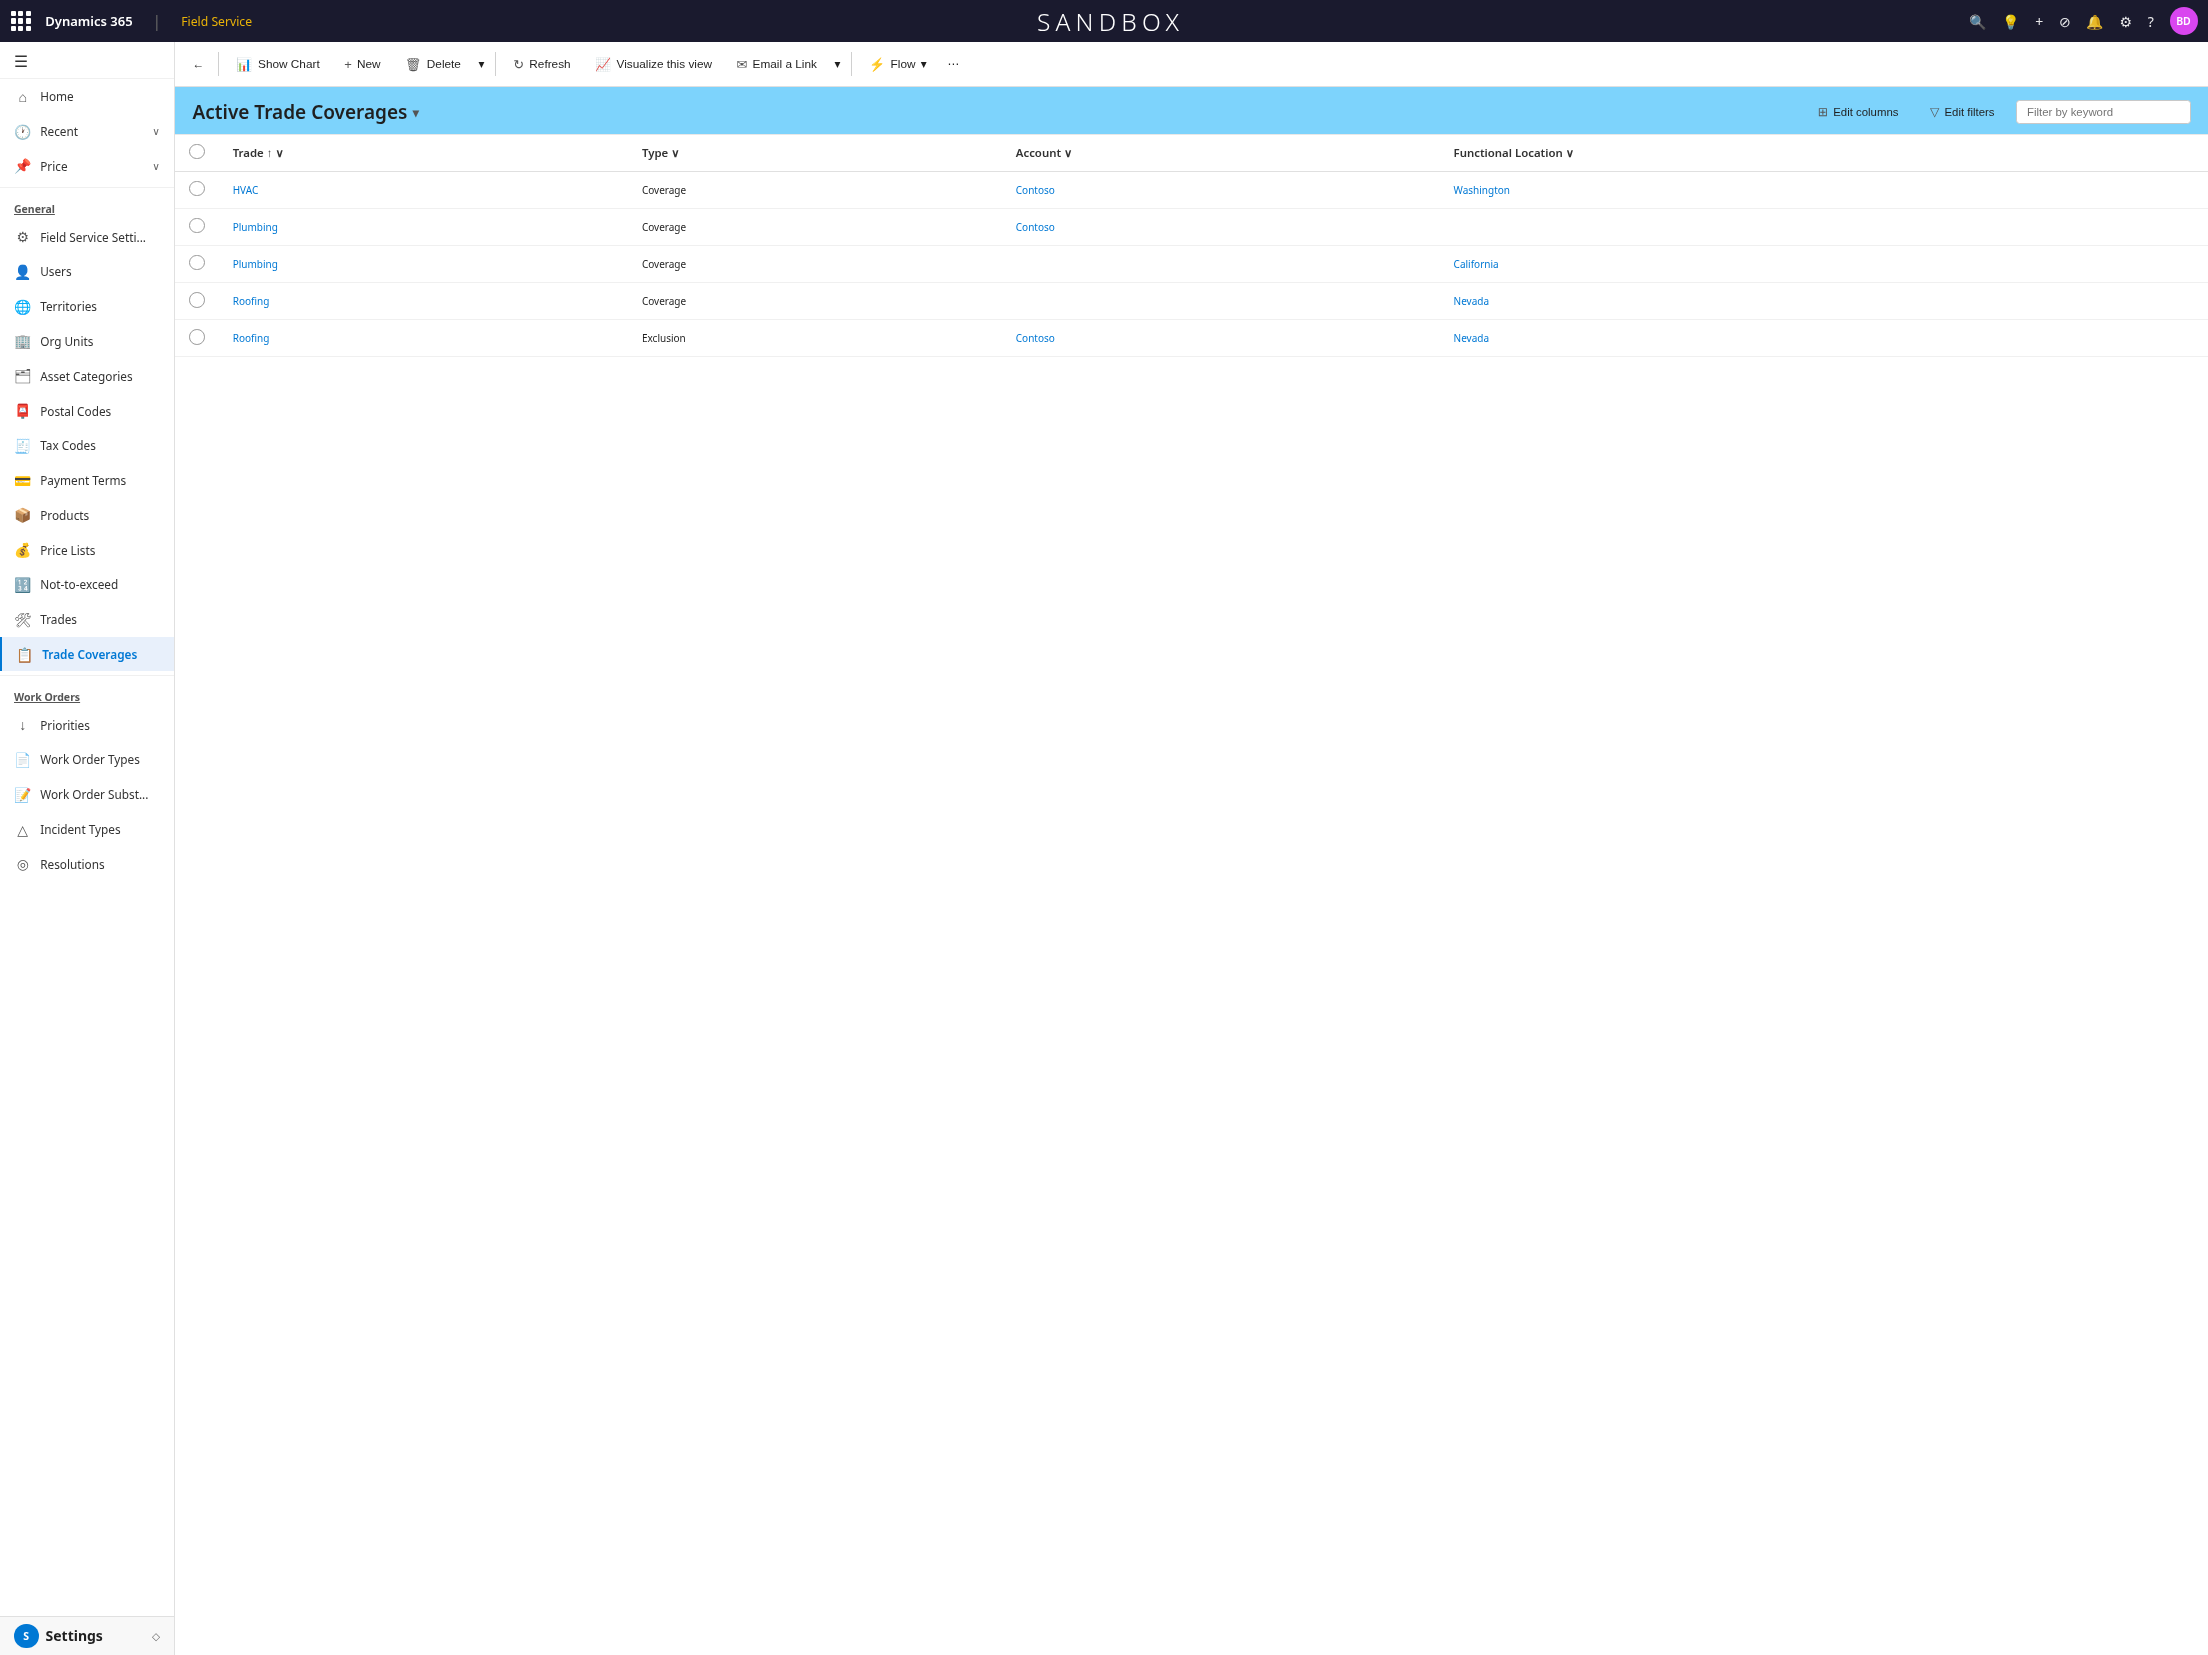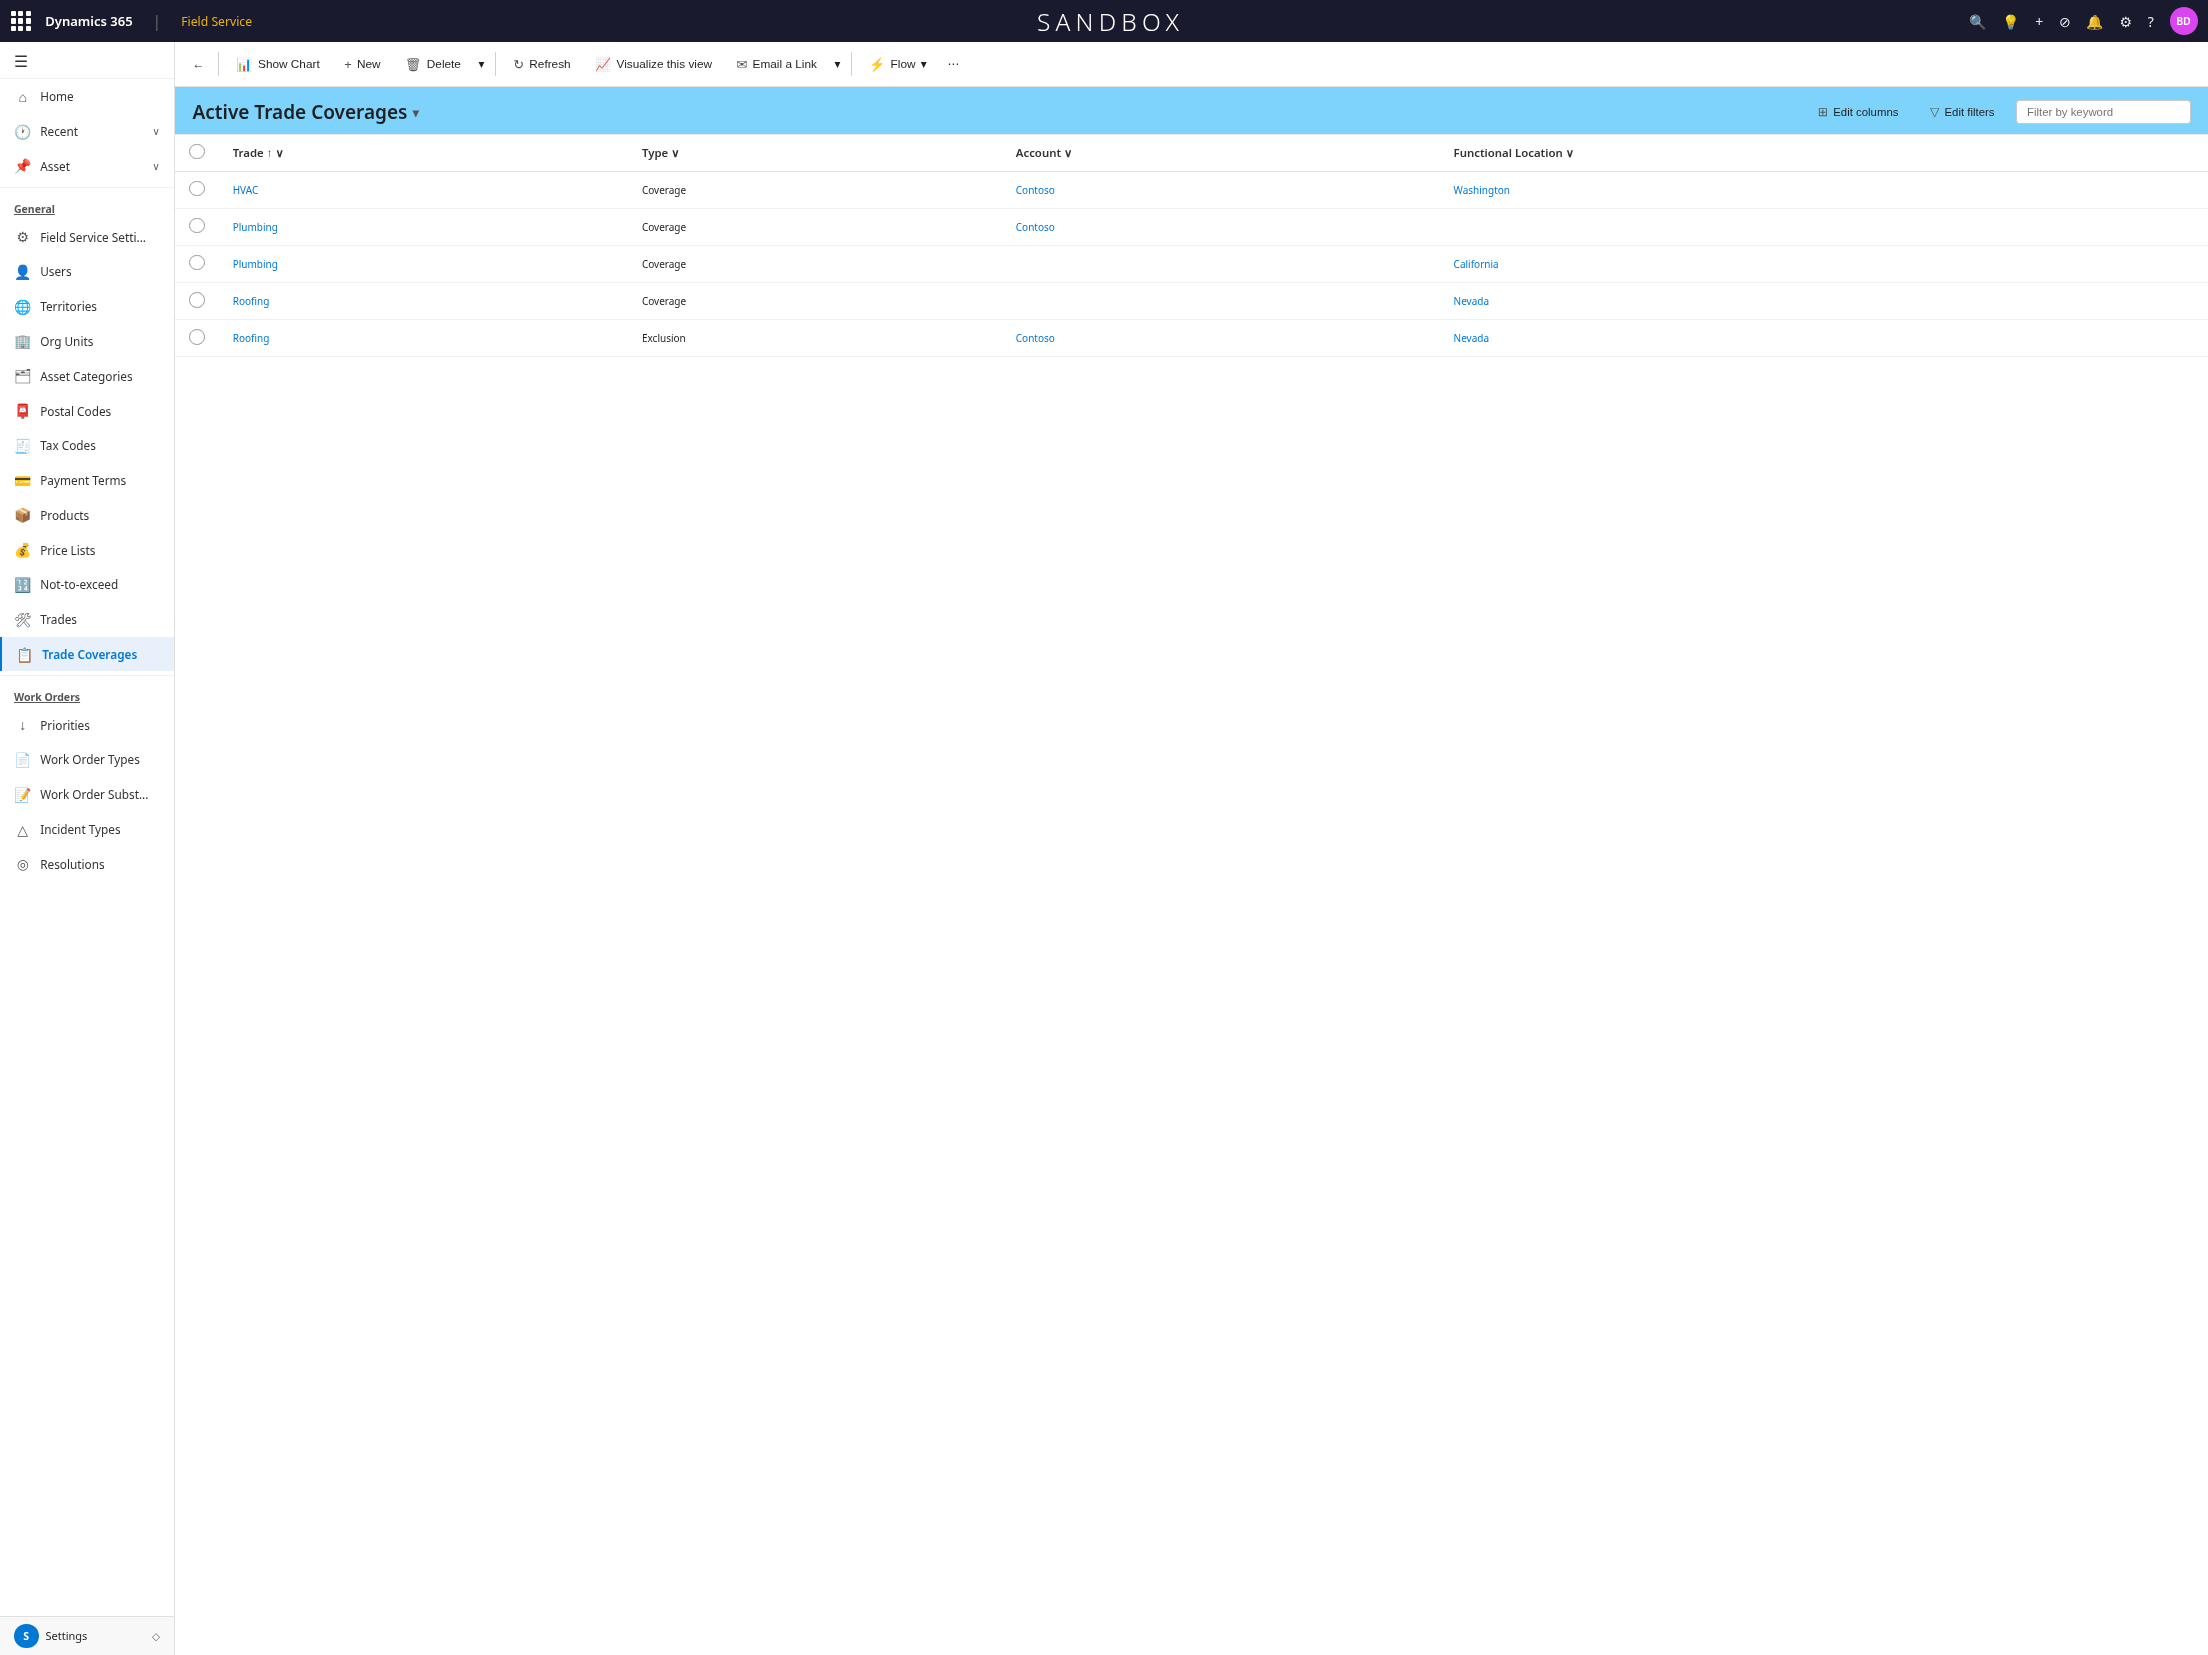--- a/index.html
+++ b/index.html
@@ -49,21 +49,21 @@
       padding: 7.9px 14px; cursor: pointer; color: #333; font-size: 11.8px;
     }
     .sidebar-nav-item.active { background: #e8f0fb; border-left: 2.6px solid #0078d4; color: #0078d4; font-weight: 600; }
     .sidebar-nav-item .icon { font-size: 14px; color: #555; width: 17.5px; text-align: center; }
     .sidebar-nav-item.active .icon { color: #0078d4; }
     .sidebar-section-header { padding: 10.5px 14px 3.5px; font-size: 10.5px; font-weight: 700; color: #555; text-transform: none; text-decoration: underline; }
     .sidebar-expand { margin-left: auto; font-size: 10.5px; color: #666; }
     .sidebar-divider { height: 0.9px; background: #f0f0f0; margin: 3.5px 0; }
     .sidebar-bottom { padding: 7px 14px; border-top: 0.9px solid #e0e0e0; display: flex; align-items: center; gap: 7px; background: #f8f8f8; }
     .sidebar-bottom .s-avatar { width: 24.5px; height: 24.5px; background: #0078d4; border-radius: 50%; color: white; display: flex; align-items: center; justify-content: center; font-size: 10.5px; font-weight: 700; }
-    .sidebar-bottom .s-label { font-size: 11px; font-weight: 400; }
+    .sidebar-bottom .s-label { font-size: 14px; font-weight: 700; }
     .sidebar-bottom .s-diamond { margin-left: auto; font-size: 10.5px; color: #666; }
 
     
     .content { flex: 1; display: flex; flex-direction: column; overflow: hidden; background: white; }
 
     
     .toolbar {
       height: 45px; background: white; border-bottom: 0.9px solid #e0e0e0;
       display: flex; align-items: center; padding: 0 10.5px; gap: 3.5px; flex-shrink: 0;
     }
@@ -166,21 +166,21 @@
       <span class="icon">⌂</span>
       <span>Home</span>
     </div>
     <div class="sidebar-nav-item">
       <span class="icon">🕐</span>
       <span>Recent</span>
       <span class="sidebar-expand">∨</span>
     </div>
     <div class="sidebar-nav-item">
       <span class="icon">📌</span>
-      <span>Asset</span>
+      <span>Price</span>
       <span class="sidebar-expand">∨</span>
     </div>
 
     <div class="sidebar-divider"></div>
     <div class="sidebar-section-header">General</div>
 
     <div class="sidebar-nav-item">
       <span class="icon">⚙</span>
       <span>Field Service Setti...</span>
     </div>

